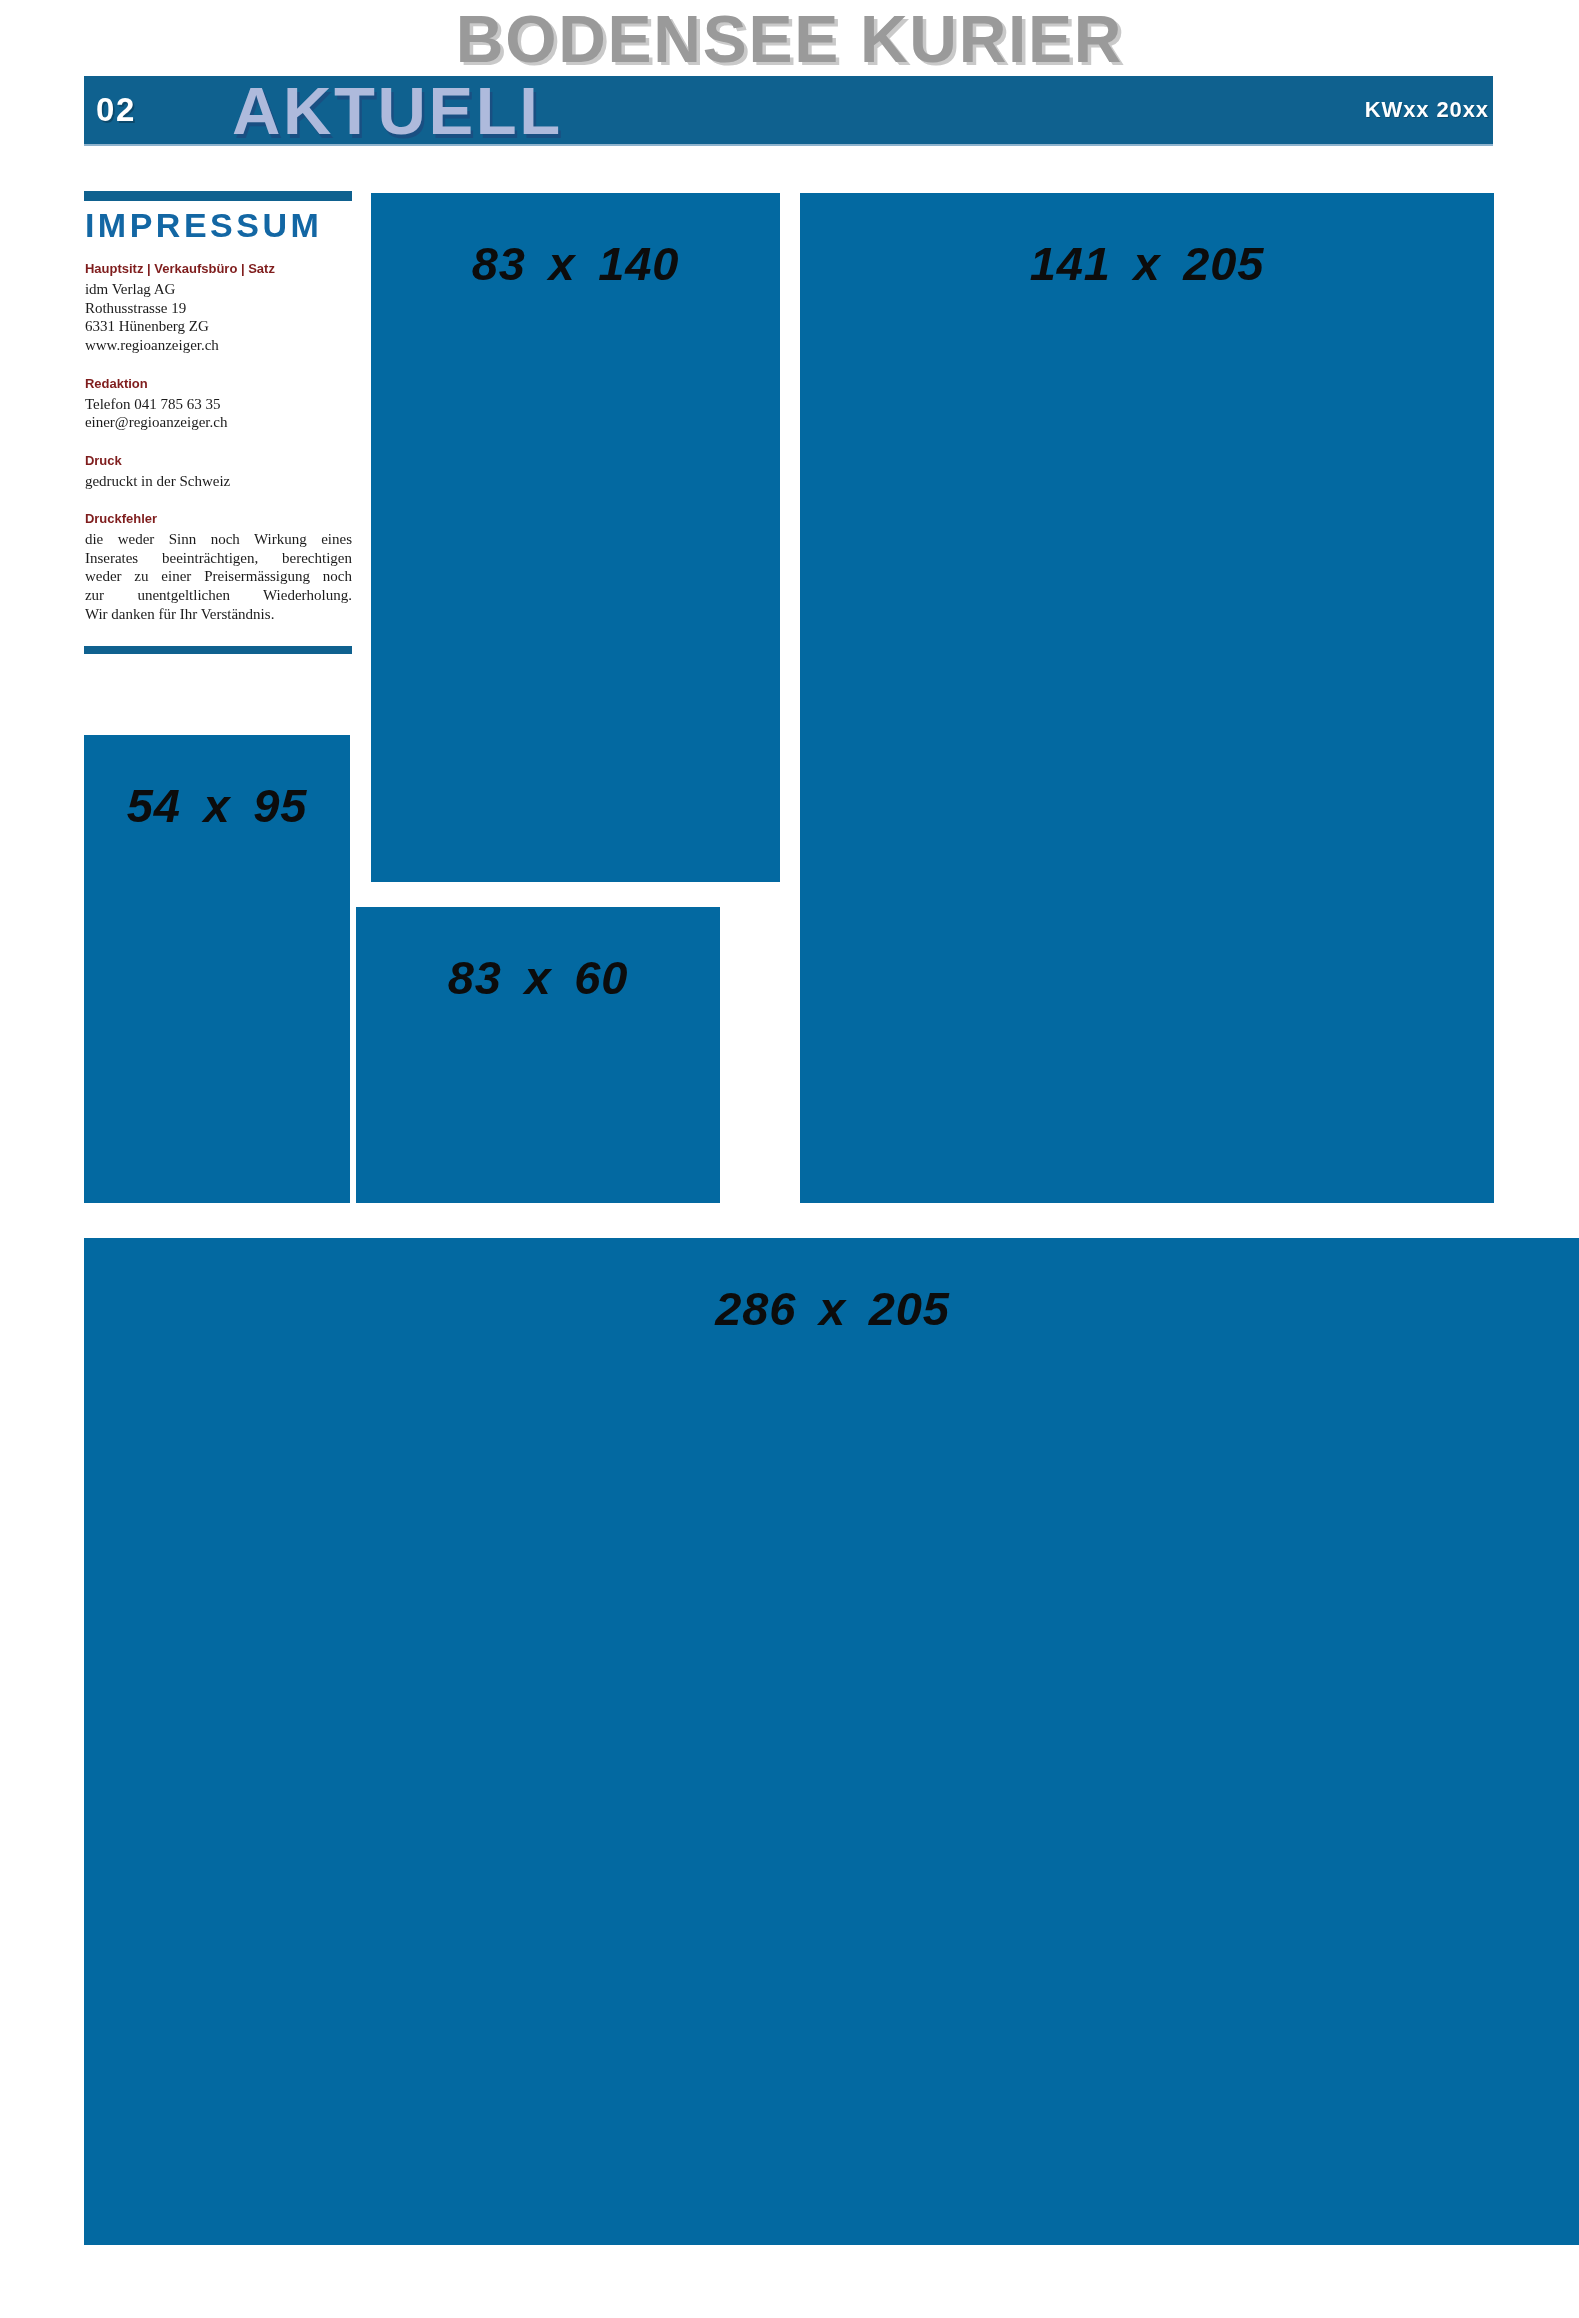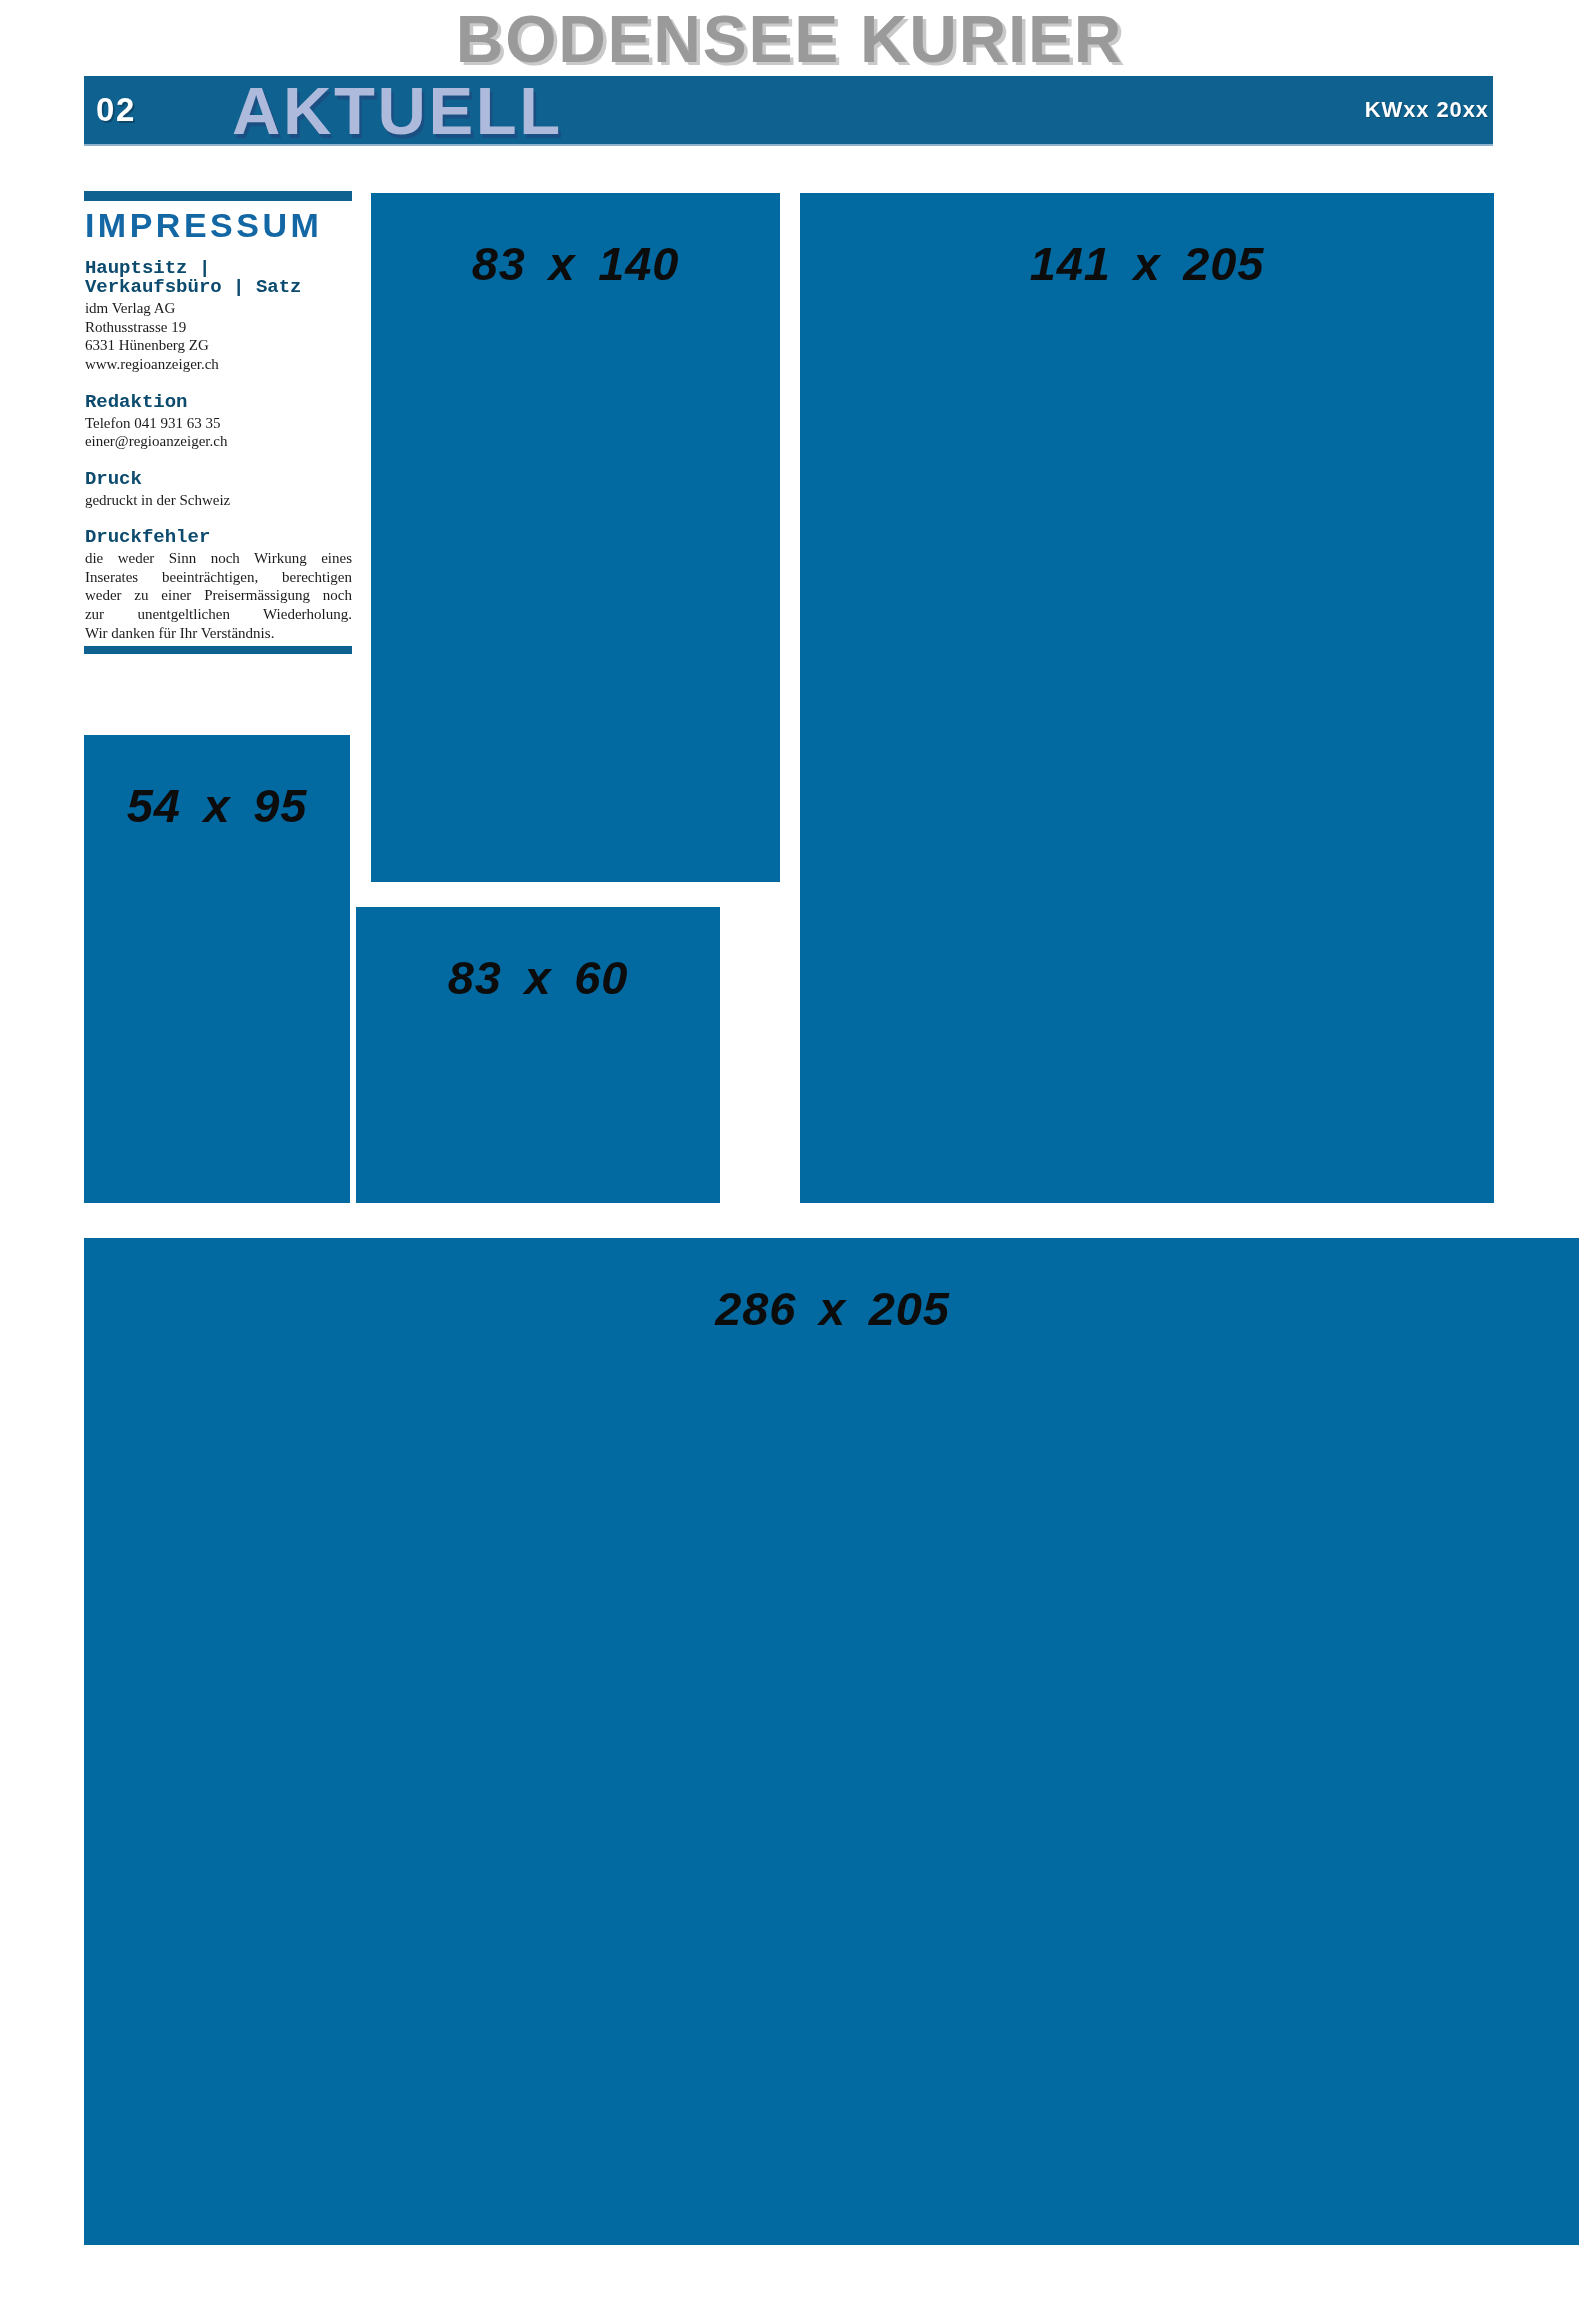--- a/index.html
+++ b/index.html
@@ -83,25 +83,25 @@
     color: #1367a4;
     font-size: 34px;
     line-height: 37px;
     font-weight: bold;
     letter-spacing: 3.5px;
   }
   .imp-body { margin-top: 15px; padding-left: 0.9px; color: #1b1b1b; }
   .imp-sec { margin-bottom: 19px; }
   .imp-sec h3 {
     margin: 0 0 1.7px 0;
-    font-size: 19px;
+    font-size: 13px;
     line-height: 19px;
     font-weight: bold;
-    color: #0c4a6e;
-    font-family: Liberation Mono, monospace;
+    color: #7f1d1d;
+    font-family: Liberation Sans, sans-serif;
   }
   .imp-line {
     font-family: "Liberation Serif", serif;
     font-size: 15px;
     line-height: 18.7px;
     white-space: nowrap;
   }
   .imp-just .imp-line {
     white-space: normal;
     text-align: justify;
@@ -151,21 +151,21 @@
       <div class="imp-sec">
         <h3>Hauptsitz | Verkaufsbüro | Satz</h3>
         <div class="imp-line">idm Verlag AG</div>
         <div class="imp-line">Rothusstrasse 19</div>
         <div class="imp-line">6331 Hünenberg ZG</div>
         <div class="imp-line">www.regioanzeiger.ch</div>
       </div>
 
       <div class="imp-sec">
         <h3>Redaktion</h3>
-        <div class="imp-line">Telefon 041 931 63 35</div>
+        <div class="imp-line">Telefon 041 785 63 35</div>
         <div class="imp-line">einer@regioanzeiger.ch</div>
       </div>
 
       <div class="imp-sec">
         <h3>Druck</h3>
         <div class="imp-line">gedruckt in der Schweiz</div>
       </div>
 
       <div class="imp-sec imp-just">
         <h3>Druckfehler</h3>

